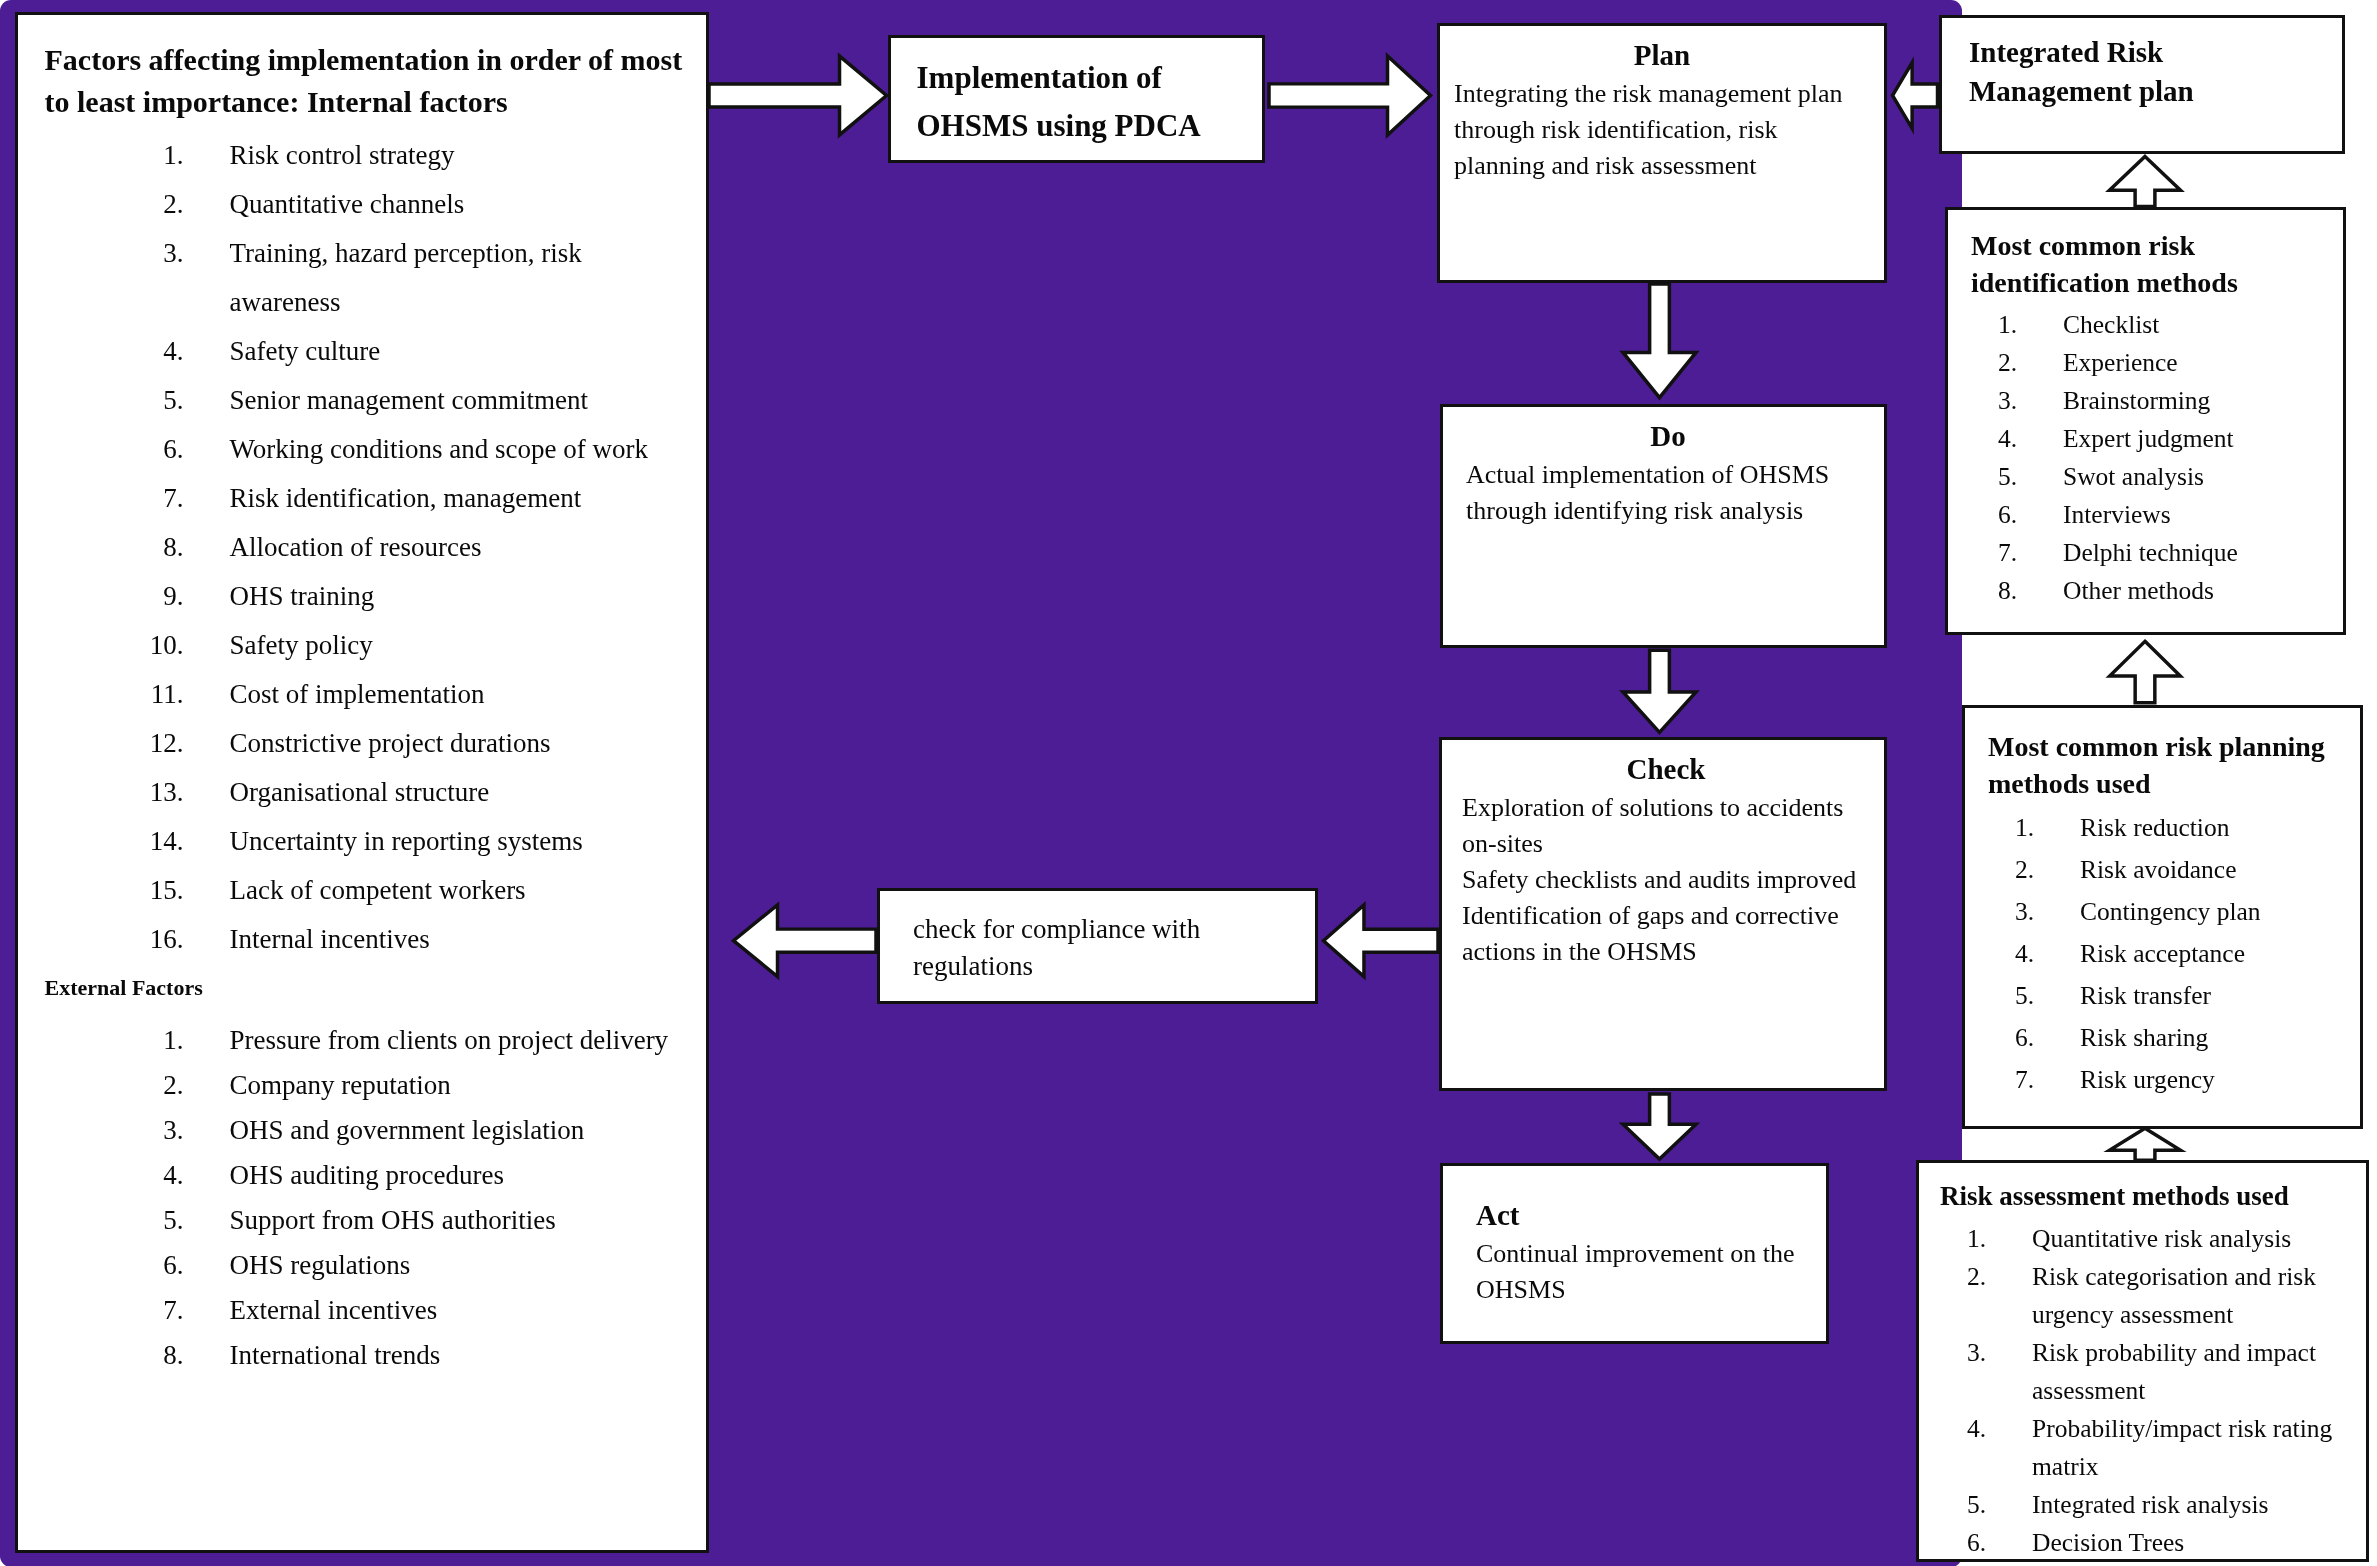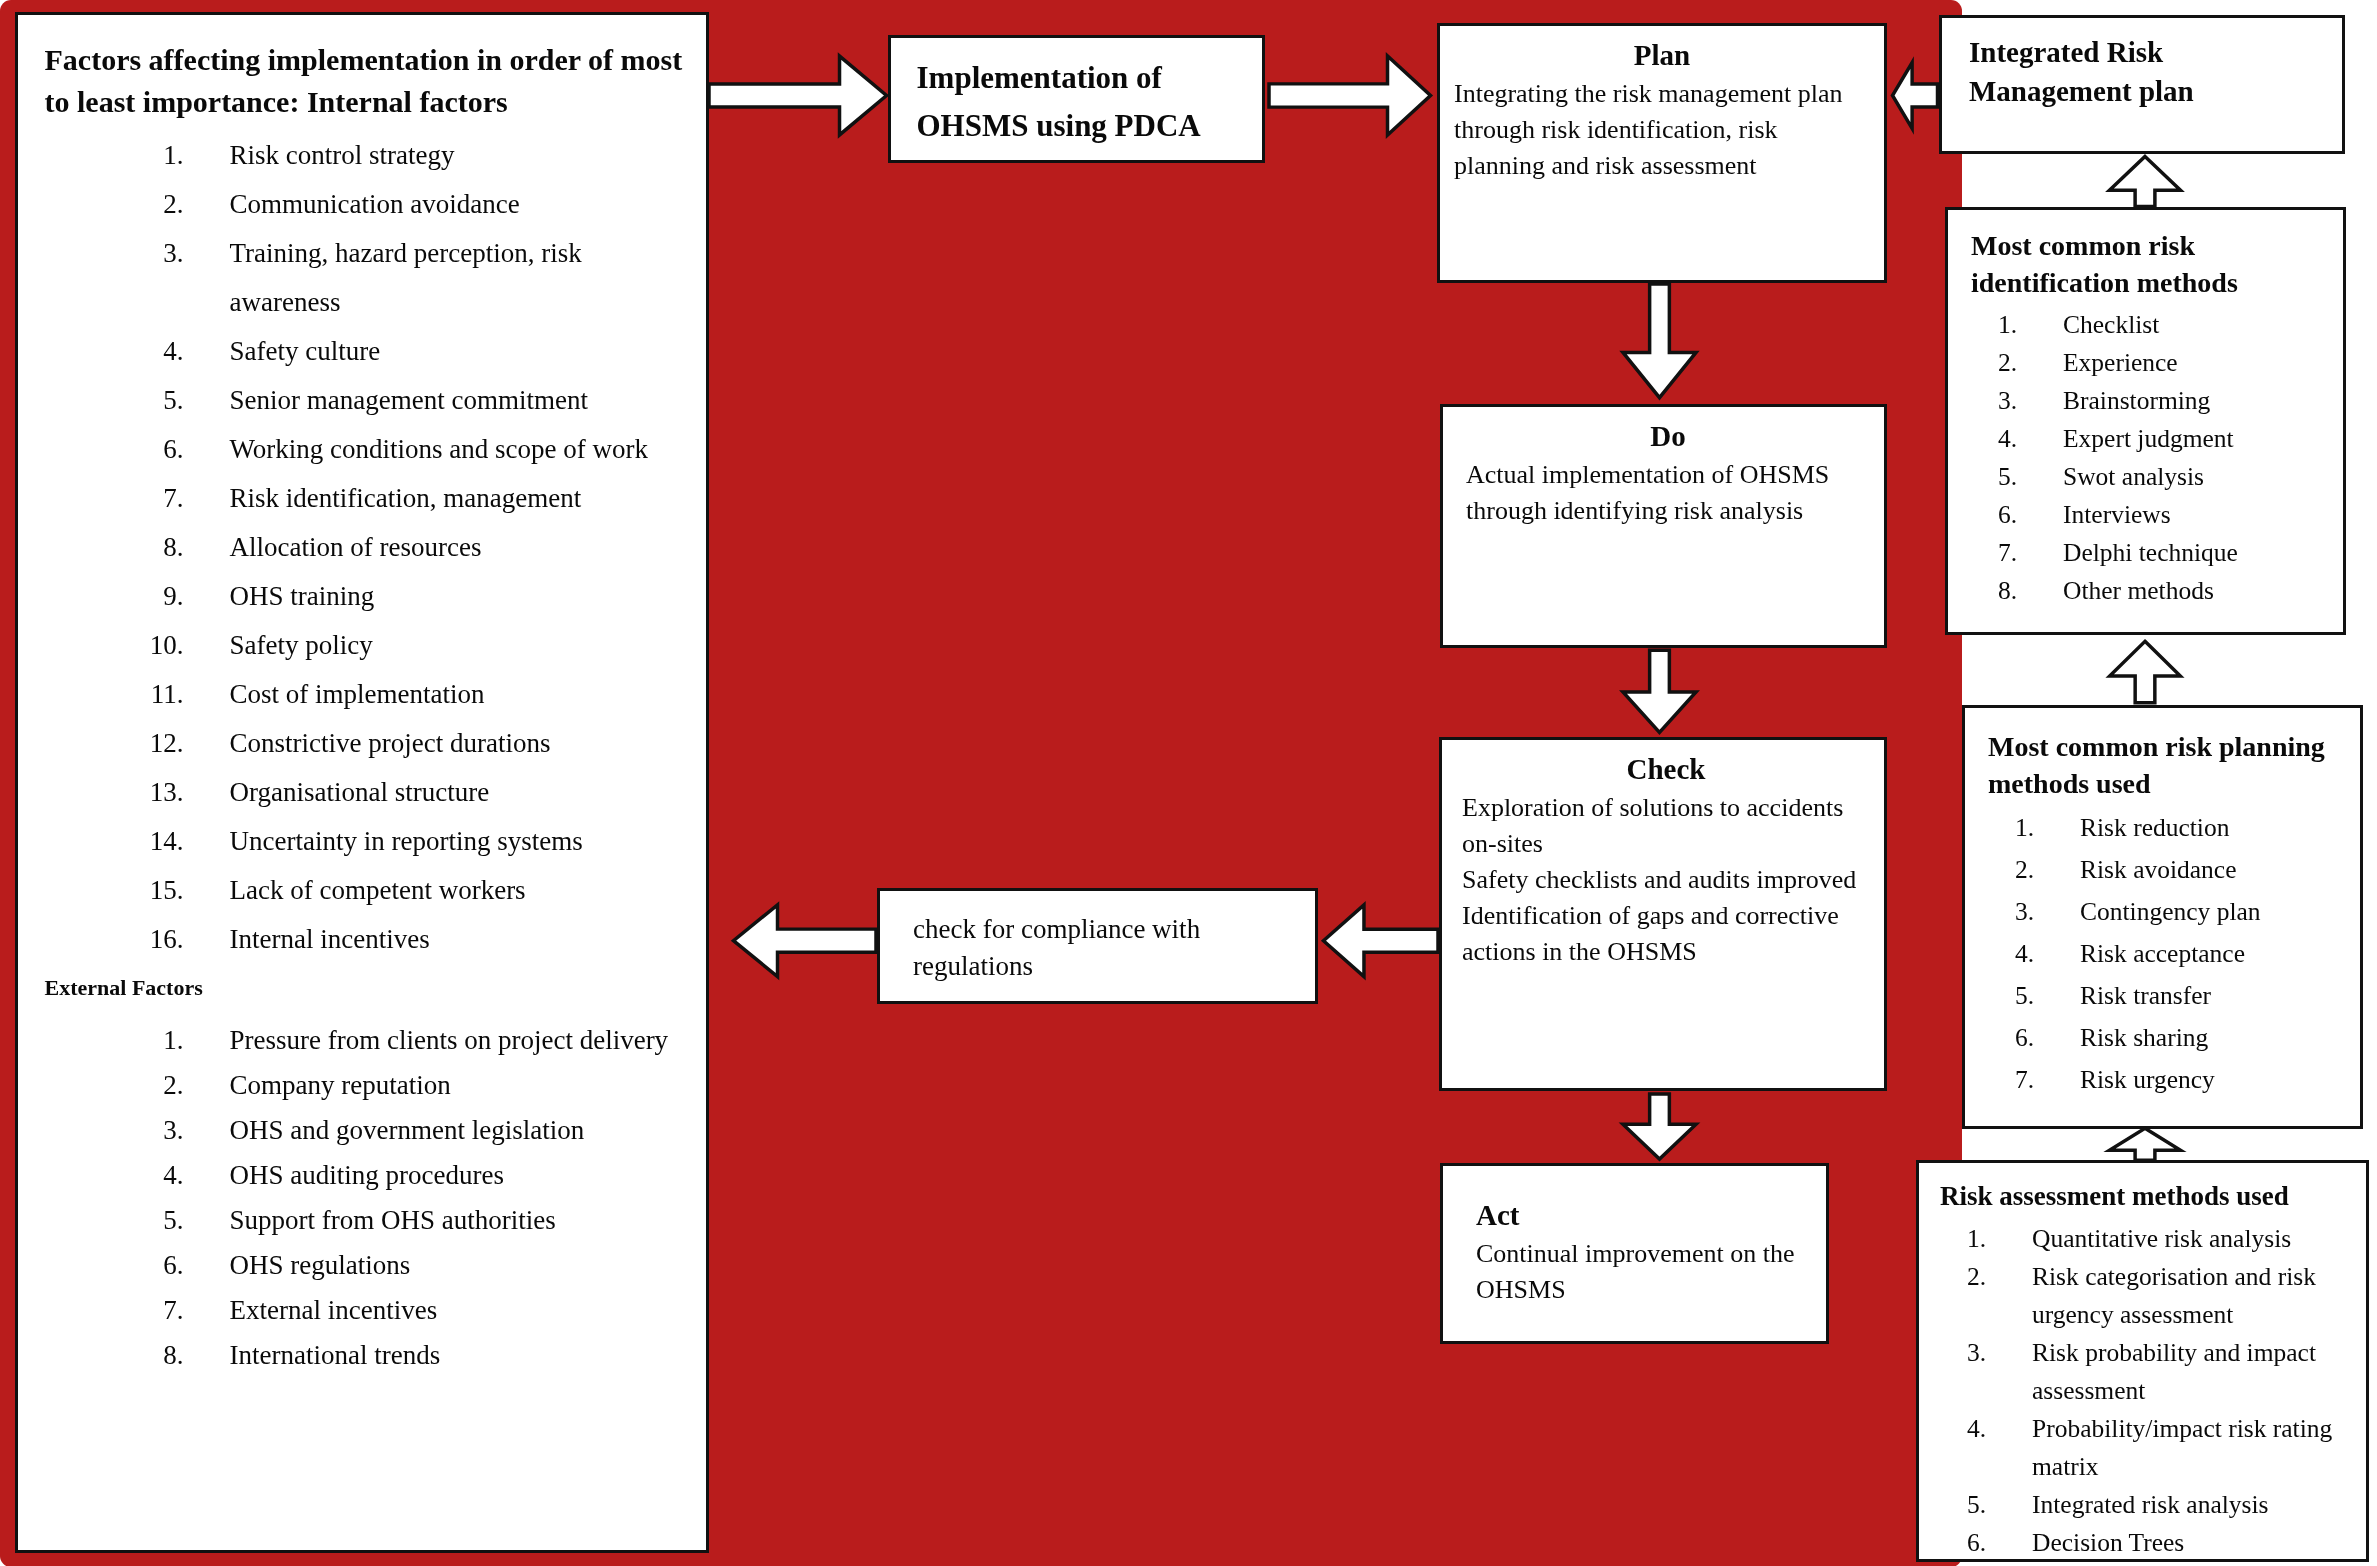--- a/index.html
+++ b/index.html
@@ -1,21 +1,21 @@
 <!DOCTYPE html>
 <html style="font-size:9.3px"><head>
 <meta charset="utf-8">
 <style>
   html,body{margin:0;padding:0;background:#ffffff;}
   body{
     width:2377px;height:1567px;overflow:hidden;
     font-family:"Liberation Serif","DejaVu Serif",serif;
     color:#0a0a0a;
   }
-  .canvas{position:relative;width:1962px;height:1567px;background:#b91c1c;border-radius:11px;}
+  .canvas{position:relative;width:1962px;height:1567px;background:#4c1d95;border-radius:11px;}
   .box{
     position:absolute;background:#ffffff;border:3.5px solid #111111;
     box-sizing:border-box;
   }
   .arrow{position:absolute;overflow:visible;}
   .arrow polygon{fill:#ffffff;stroke:#111111;stroke-width:6;stroke-linejoin:miter;}
 
   
   #factors-box{left:14.5px;top:11.6px;width:694px;height:1541px;padding:24.4px 23px 0 27px;}
   #factors-box .box-title{font-size:30px;line-height:42px;font-weight:bold;margin:0;max-width:644px;}
@@ -66,21 +66,21 @@
 
   <section class="box" id="factors-box">
     <h2 class="box-title">Factors affecting implementation in order of most to least importance: Internal factors</h2>
     <ol class="internal">
         <li>
         <span class="num">1.</span>
         <span class="txt">Risk control strategy</span>
       </li>
         <li>
         <span class="num">2.</span>
-        <span class="txt">Communication avoidance</span>
+        <span class="txt">Quantitative channels</span>
       </li>
         <li>
         <span class="num">3.</span>
         <span class="txt">Training, hazard perception, risk awareness</span>
       </li>
         <li>
         <span class="num">4.</span>
         <span class="txt">Safety culture</span>
       </li>
         <li>

